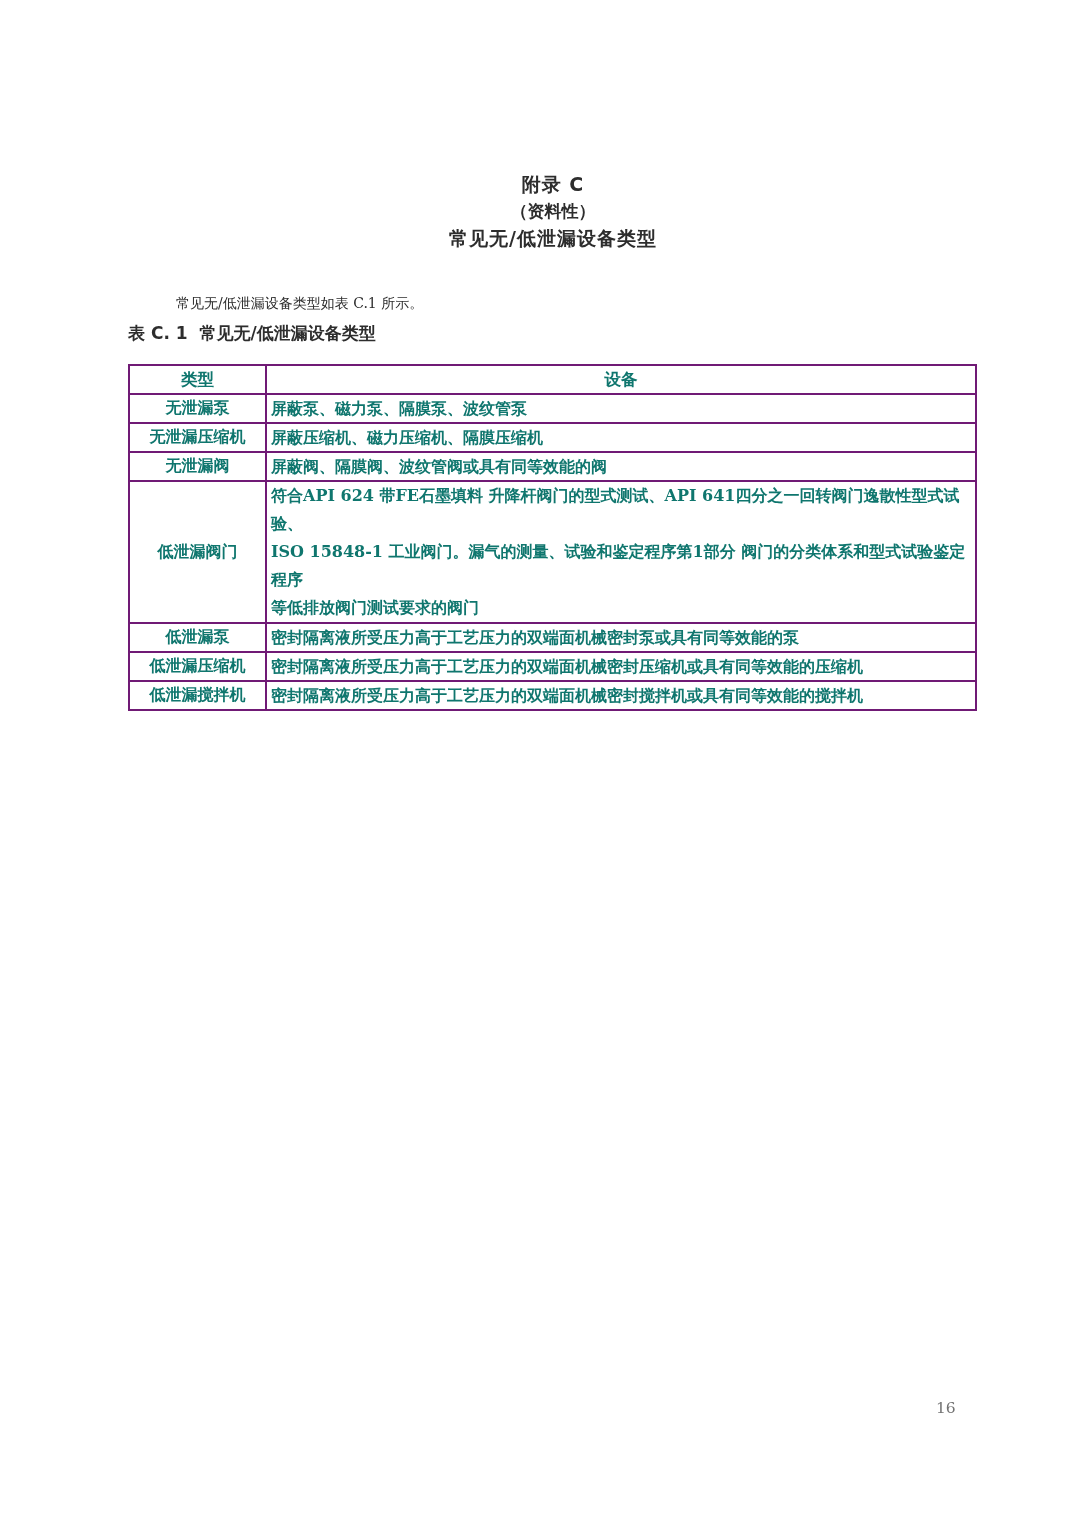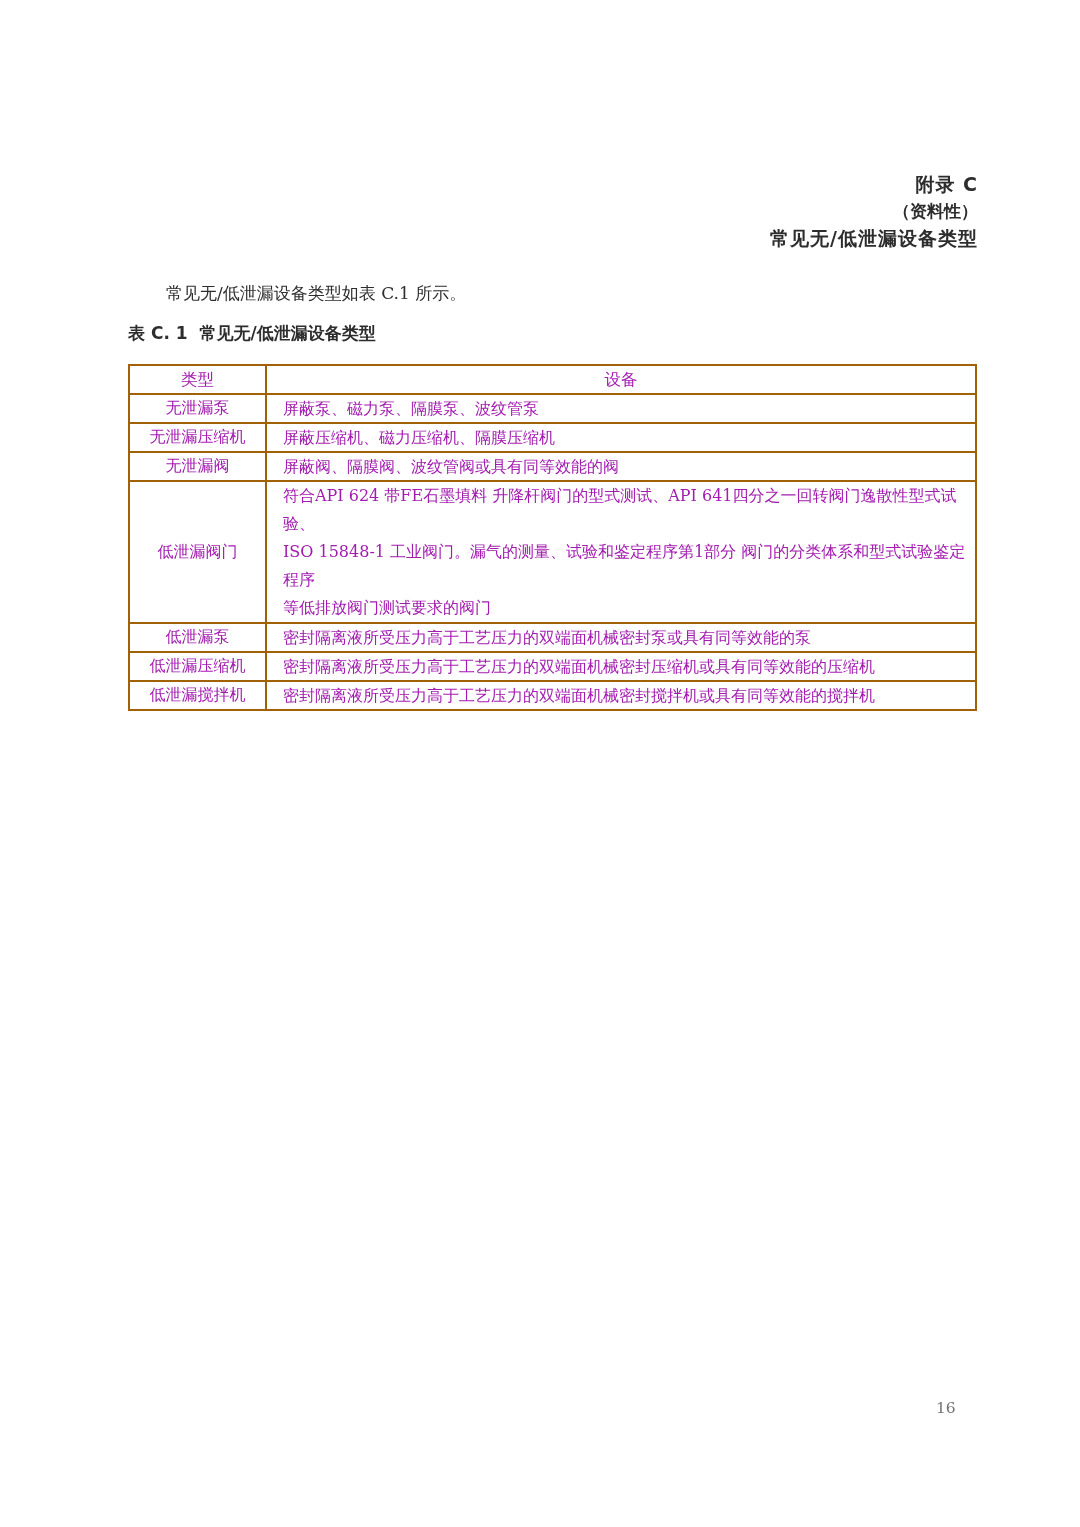--- a/index.html
+++ b/index.html
@@ -20,21 +20,21 @@
     position: absolute;
     left: 128px;
     top: 0;
     width: 850px;
   }
   .heading-block {
     position: absolute;
     top: 171px;
     left: 0;
     width: 100%;
-    text-align: right;
+    text-align: center;
     font-family: "DejaVu Sans", "Liberation Sans", sans-serif;
     font-weight: bold;
   }
   .appendix-title {
     font-size: 19px;
     line-height: 27px;
     letter-spacing: 1px;
   }
   .appendix-subtitle {
     font-size: 17px;
@@ -43,24 +43,24 @@
   .appendix-heading {
     font-size: 19px;
     line-height: 27px;
     letter-spacing: 1px;
   }
   .intro {
     position: absolute;
     top: 281px;
     left: 0;
     width: 100%;
-    font-size: 17px;
+    font-size: 14px;
     line-height: 24px;
     text-indent: 38px;
-    margin: 0;
+    margin: 10px;
     white-space: pre-wrap;
   }
   .caption {
     position: absolute;
     top: 322px;
     left: 0;
     width: 100%;
     font-family: "DejaVu Sans", "Liberation Sans", sans-serif;
     font-weight: bold;
     font-size: 17px;
@@ -69,45 +69,44 @@
   table.equipment {
     position: absolute;
     top: 364px;
     left: 0;
     width: 849px;
     border-collapse: collapse;
     table-layout: fixed;
   }
   table.equipment th,
   table.equipment td {
-    border: 2px solid #a16207;
+    border: 2px solid #701a75;
     font-size: 16px;
-    font-weight: normal;
-    color: #a21caf;
+    font-weight: bold;
+    color: #0f766e;
     vertical-align: middle;
   }
   table.equipment th {
     height: 25px;
     text-align: center;
     font-size: 16.5px;
   }
   col.c-type { width: 137px; }
   td.col-type {
     height: 25px;
     text-align: center;
     padding: 0 9px;
   }
   td.col-equip {
     padding: 0 6px 0 4px;
     text-align: left;
   }
   td.col-equip .equip-line {
     line-height: 28px;
     white-space: pre-wrap;
-    margin-left: 12px;
   }
   td.col-equip.single .equip-line {
     line-height: 27px;
   }
   .page-number {
     position: absolute;
     left: 936px;
     top: 1399px;
     font-size: 15.5px;
     color: #737373;

